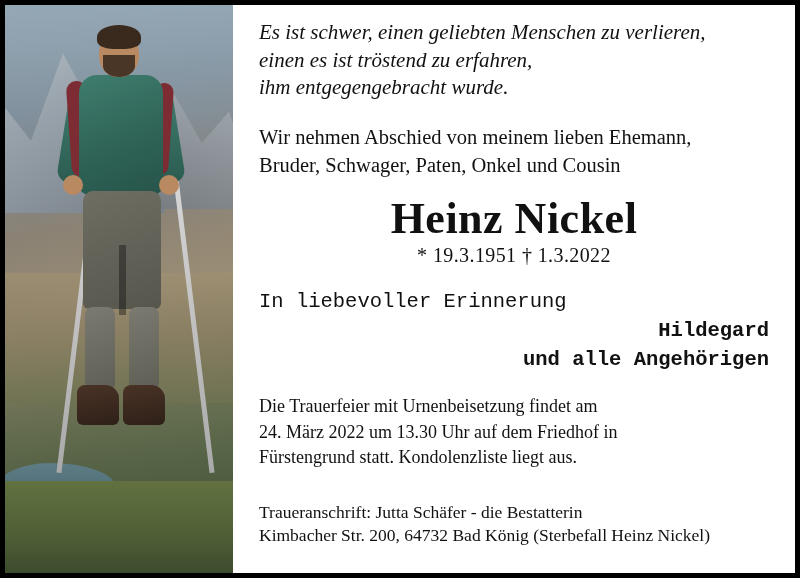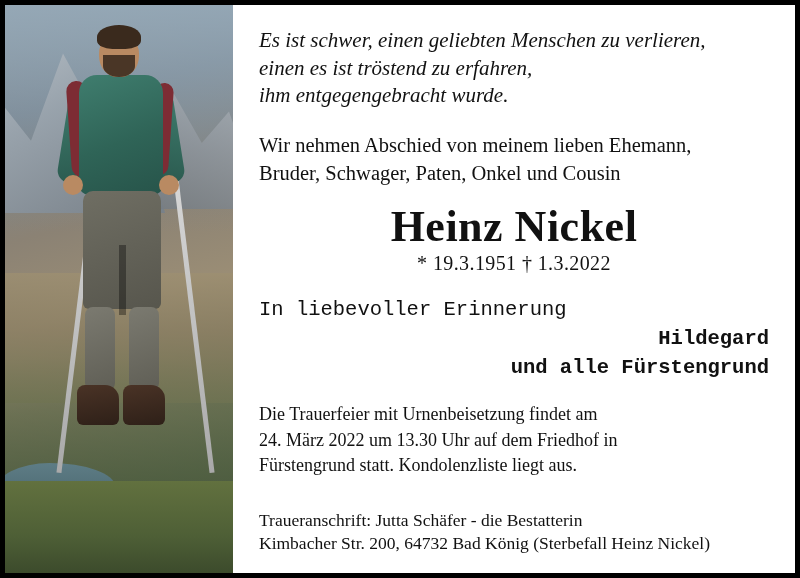--- a/index.html
+++ b/index.html
@@ -154,21 +154,21 @@
   .pole {
     position: absolute; width: 5px;
     background: linear-gradient(to bottom, #d8d8d8 0%, #a9a9a9 100%);
   }
   .pole-l { left: 36px; top: 150px; height: 300px; transform: rotate(7deg); transform-origin: top center; }
   .pole-r { left: 116px; top: 150px; height: 300px; transform: rotate(-7deg); transform-origin: top center; }
 
   
   .text-col {
     flex: 1 1 auto;
-    padding: 18px 26px 10px 26px;
+    padding: 10px 26px 10px 26px;
     box-sizing: border-box;
     color: #111111;
   }
 
   .verse {
     font-style: italic;
     font-size: 21px;
     line-height: 1.32;
     margin: 4px 0 22px 0;
   }
@@ -264,21 +264,21 @@
       <div>Wir nehmen Abschied von meinem lieben Ehemann,</div>
       <div>Bruder, Schwager, Paten, Onkel und Cousin</div>
     </div>
 
     <div class="name">Heinz Nickel</div>
     <div class="dates">* 19.3.1951   † 1.3.2022</div>
 
     <div class="memory">
       <div>In liebevoller Erinnerung</div>
       <div class="bold">Hildegard</div>
-      <div class="bold">und alle Fürstengrund</div>
+      <div class="bold">und alle Angehörigen</div>
     </div>
 
     <div class="ceremony">
       <div>Die Trauerfeier mit Urnenbeisetzung findet am</div>
       <div>24. März 2022 um 13.30 Uhr auf dem Friedhof in</div>
       <div>Fürstengrund statt. Kondolenzliste liegt aus.</div>
     </div>
 
     <div class="contact">
       <div>Traueranschrift: Jutta Schäfer - die Bestatterin</div>

